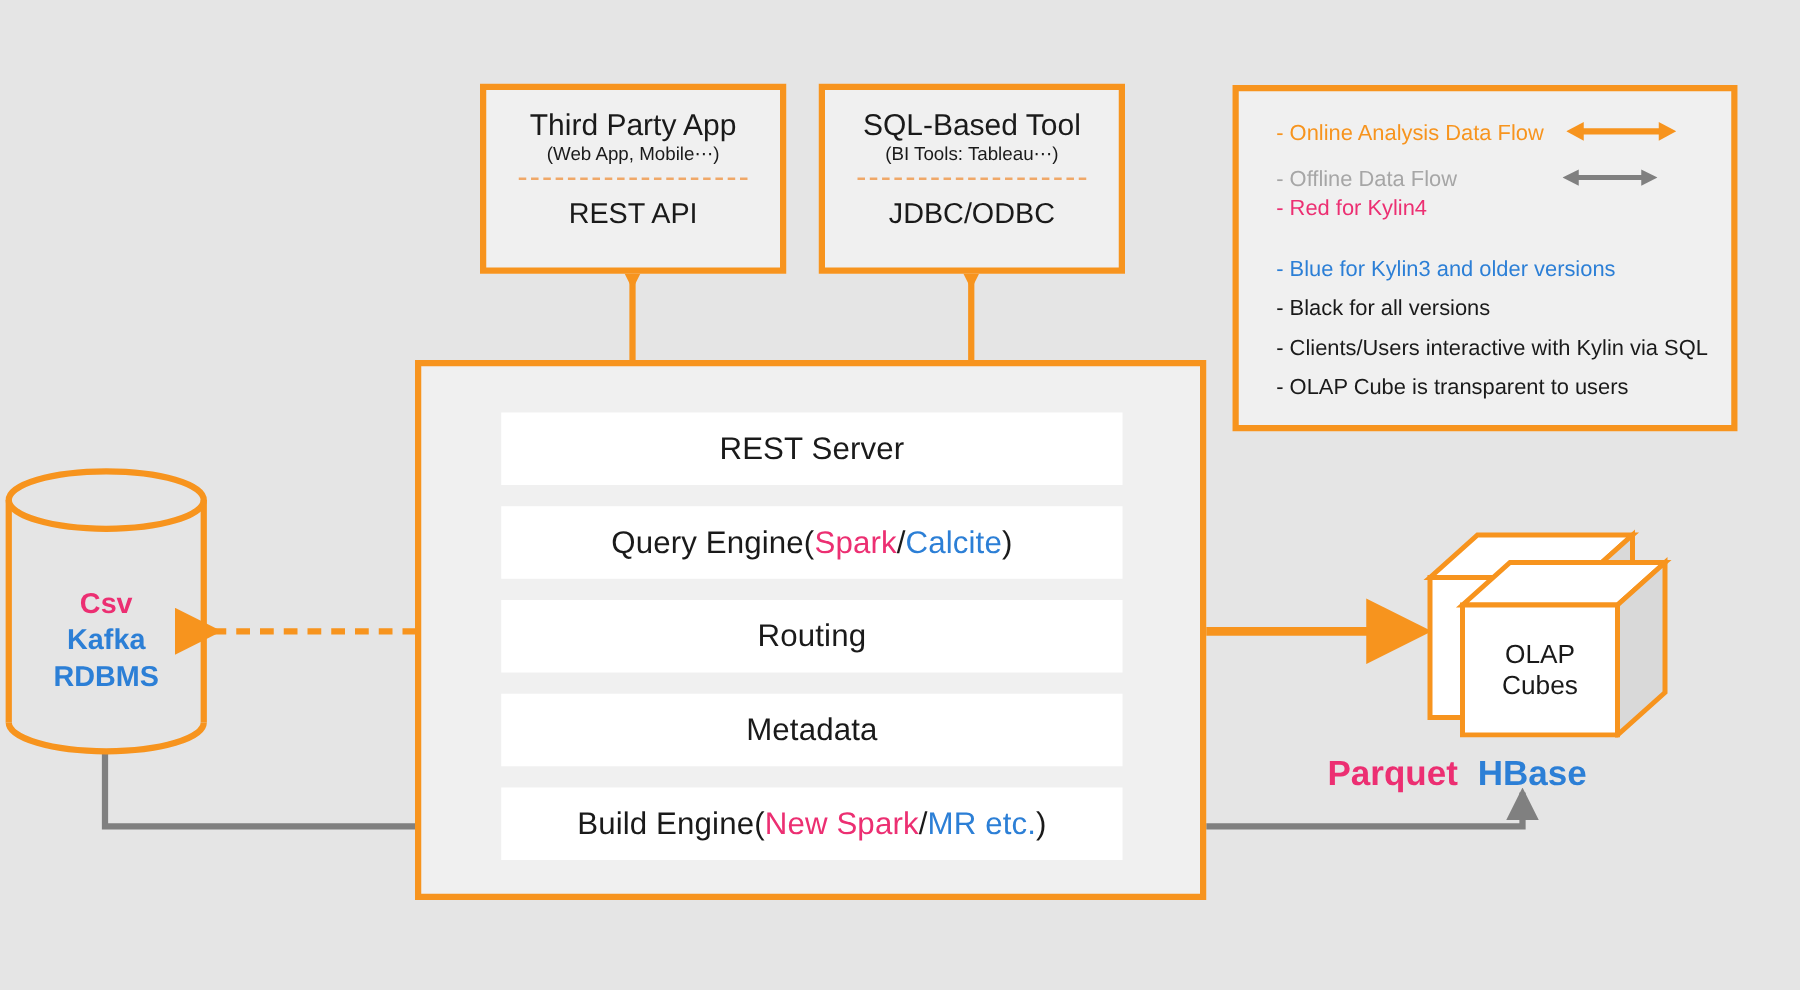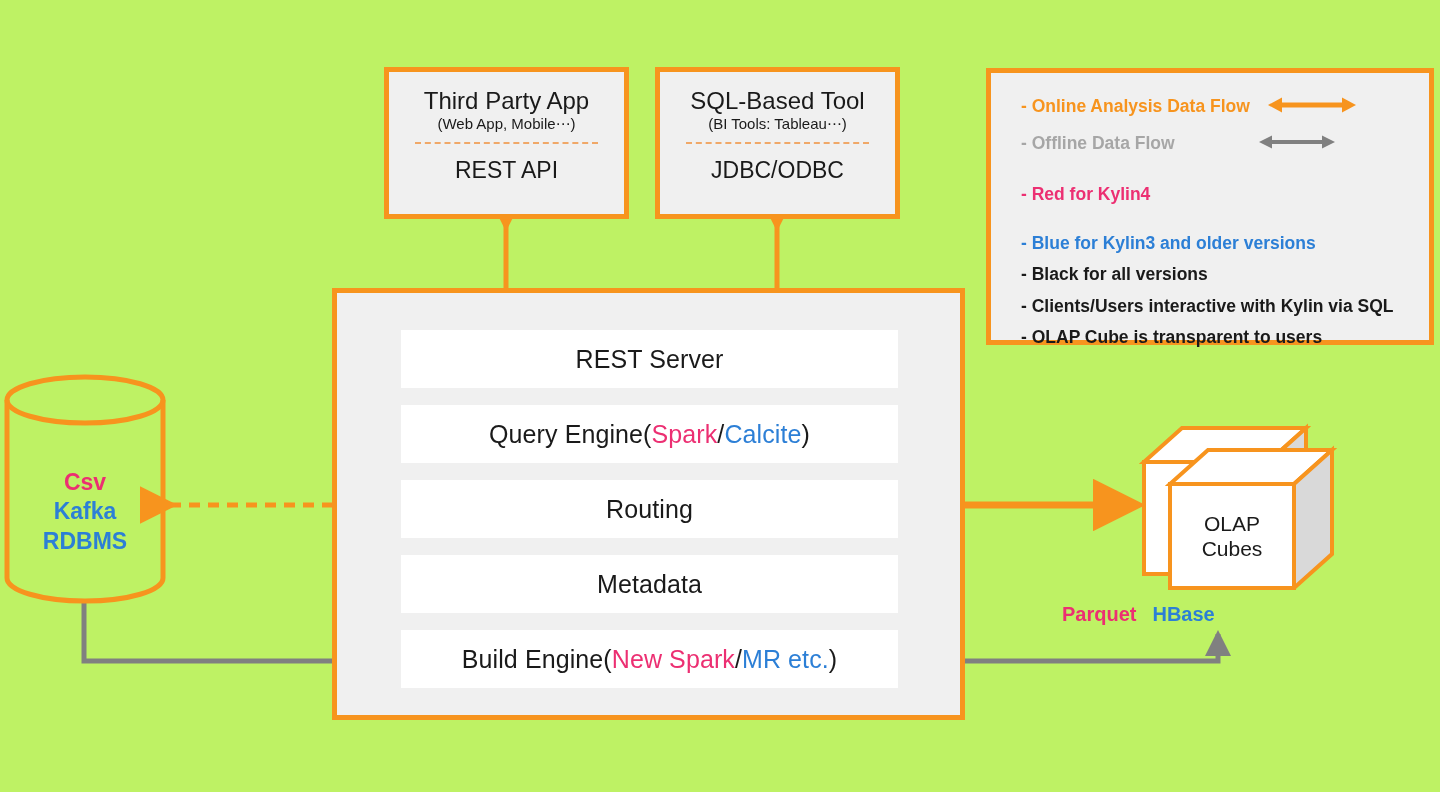--- a/index.html
+++ b/index.html
@@ -1,18 +1,18 @@
 <!DOCTYPE html>
 <html><head>
 <meta charset="utf-8">
 <style>
   html,body{margin:0;padding:0;background:#000;}
   body{width:1440px;height:792px;overflow:hidden;
        font-family:"Liberation Sans","DejaVu Sans",sans-serif;}
-  #stage{position:relative;width:1440px;height:792px;background:#bef264;}
+  #stage{position:relative;width:1440px;height:792px;background:#e5e5e5;}
 
   .abs{position:absolute;}
 
   
   .panel{background:#F0F0F0;border:5px solid #F7941E;box-sizing:border-box;}
 
   
   .client-box{display:flex;flex-direction:column;align-items:center;justify-content:flex-start;}
   .client-title{font-size:24px;color:#1A1A1A;margin-top:16px;line-height:1.05;white-space:nowrap;}
   .client-sub{font-size:15px;color:#1A1A1A;margin-top:3px;line-height:1.1;white-space:nowrap;}
@@ -33,21 +33,21 @@
   .lg-pink{color:#EC2F72;}
   .lg-blue{color:#2C7FD6;}
   .lg-black{color:#1A1A1A;text-align:center;}
   .legend-arrow{margin-left:18px;display:inline-block;}
 
   
   .cyl-text{position:absolute;width:100%;text-align:center;font-weight:bold;font-size:23px;line-height:1.28;}
 
   
   .cube-face-txt{font-size:21px;color:#1A1A1A;text-align:center;line-height:1.2;}
-  .storage-lbl{font-weight:bold;font-size:20px;white-space:nowrap;}
+  .storage-lbl{font-weight:bold;font-size:28px;white-space:nowrap;}
 </style>
 </head>
 <body>
 
 <div id="stage">
 
   <svg class="abs" style="left:0;top:0;width:1440px;height:792px;pointer-events:none;">
     <defs>
       <marker id="ah-o" markerWidth="7" markerHeight="7" refX="5.6" refY="3.5" orient="auto">
         <path d="M0,0 L7,3.5 L0,7 z" fill="#F7941E"></path>
@@ -92,35 +92,35 @@
     <div class="client-proto">REST API</div>
   </div>
 
   <div class="abs panel client-box" style="left:655px;top:67px;width:245px;height:152px;">
     <div class="client-title">SQL-Based Tool</div>
     <div class="client-sub">(BI Tools: Tableau⋯)</div>
     <div class="client-sep"></div>
     <div class="client-proto">JDBC/ODBC</div>
   </div>
 
-  <div class="abs panel" style="left:986px;top:68px;width:448px;height:277px;font-weight:bold;">
+  <div class="abs panel" style="left:986px;top:68px;width:404px;height:277px;">
     <div class="legend-list">
 
       <div class="legend-row" style="margin-bottom:14px;">
         <span class="lg-orange">- Online Analysis Data Flow</span>
         <span class="legend-arrow">
           <svg width="88" height="20" viewBox="0 0 88 20">
             <line x1="12" y1="10" x2="76" y2="10" stroke="#F7941E" stroke-width="5"></line>
             <path d="M0,10 L14,2.5 L14,17.5 z" fill="#F7941E"></path>
             <path d="M88,10 L74,2.5 L74,17.5 z" fill="#F7941E"></path>
           </svg>
         </span>
       </div>
 
-      <div class="legend-row" style="margin-bottom:32px;">
+      <div class="legend-row" style="margin-bottom:4px;">
         <span class="lg-gray">- Offline Data Flow</span>
         <span class="legend-arrow" style="margin-left:84px;">
           <svg width="76" height="18" viewBox="0 0 76 18">
             <line x1="11" y1="9" x2="65" y2="9" stroke="#808080" stroke-width="4"></line>
             <path d="M0,9 L13,2.5 L13,15.5 z" fill="#808080"></path>
             <path d="M76,9 L63,2.5 L63,15.5 z" fill="#808080"></path>
           </svg>
         </span>
       </div>
 

